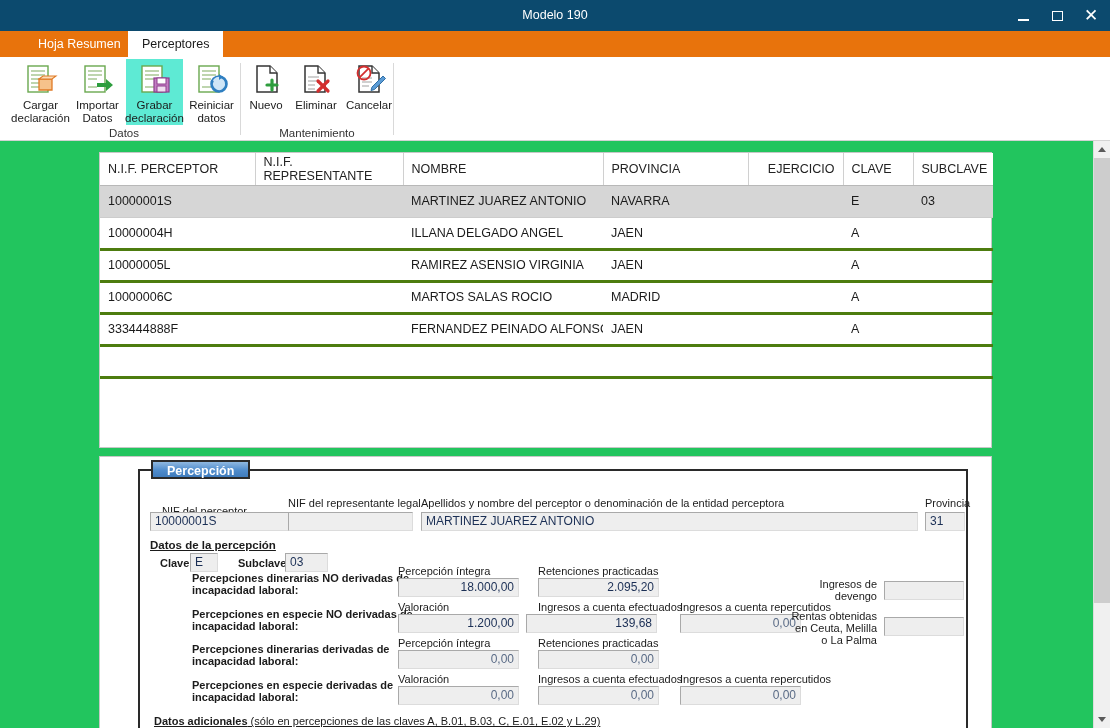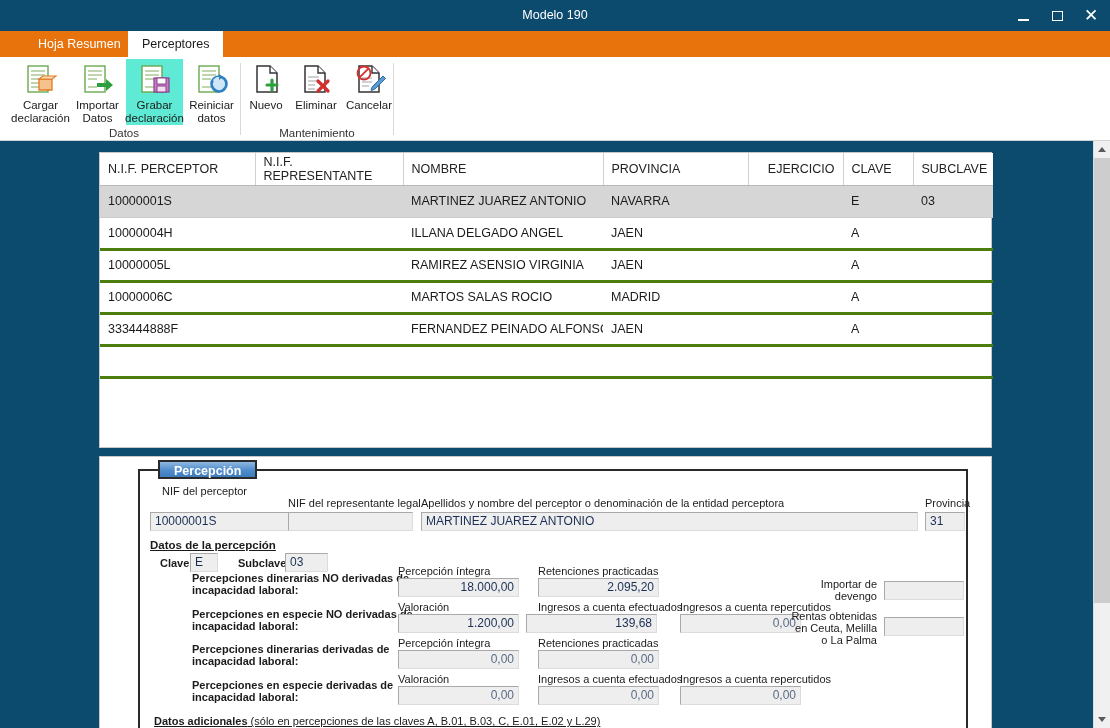--- a/index.html
+++ b/index.html
@@ -76,21 +76,21 @@
     font-size: 11.5px; color: #1b1b1b; cursor: default; padding-top: 4px;
   }
   .rbtn.wide { width: 57px; }
   .rbtn.sel { background: #5eead4; }
   .rbtn .ico { width: 36px; height: 34px; display: block; margin-bottom: 2px; }
   .rbtn .lbl { text-align: center; line-height: 13px; }
 
   
   .content {
     position: absolute; left: 0; top: 141px; width: 1093px; height: 587px;
-    background: #0c4a6e;
+    background: #22c55e;
   }
 
   
   .gridpanel {
     position: absolute; left: 99px; top: 11px; width: 893px; height: 296px;
     background: #ffffff; border: 1px solid #c7c7c7;
   }
   table.grid { width: 100%; border-collapse: collapse; table-layout: fixed; }
   table.grid th {
     height: 32px; font-weight: 400; font-size: 12.5px; color: #222222;
@@ -111,21 +111,21 @@
   .formpanel {
     position: absolute; left: 99px; top: 315px; width: 893px; height: 272px;
     background: #ffffff; border: 1px solid #c7c7c7; border-bottom: none;
     overflow: hidden;
   }
   .gbox {
     position: absolute; left: 38px; top: 12px; width: 830px; height: 260px;
     border: 2px solid #2a2a2a; border-bottom: none;
   }
   .gbox-tab {
-    position: absolute; left: 18px; top: -11px; height: 19px; line-height: 18px;
+    position: absolute; left: 11px; top: -11px; height: 19px; line-height: 18px;
     padding: 0 14px; color: #ffffff; font-size: 12.5px; font-weight: bold;
     background: linear-gradient(#8fb8e0, #4f8ccc 55%, #3f7cbd);
     border: 2px solid #2a2a2a;
   }
   .flabel {
     position: absolute; font-size: 11px; color: #1b1b1b; white-space: nowrap;
   }
   .flabel.b { font-weight: bold; font-size: 11px; line-height: 12px; }
   .flabel.ul { text-decoration: underline; font-weight: bold; }
   .fin {
@@ -402,21 +402,21 @@
               <td class="grid-blank" colspan="7"></td>
             </tr>
         </tbody>
       </table>
     </div>
 
     <div class="formpanel">
       <div class="gbox">
         <div class="gbox-tab">Percepción</div>
 
-        <div class="flabel" style="left:10px; top:14px;padding-left:12px;">NIF del perceptor</div>
+        <div class="flabel" style="left:10px; top:34px;padding-left:12px;">NIF del perceptor</div>
         <div class="fin" style="left:10px; top:41px; width:152px;">10000001S</div>
 
         <div class="flabel" style="left:148px; top:26px;">NIF del representante legal</div>
         <div class="fin" style="left:148px; top:41px; width:125px;"></div>
 
         <div class="flabel" style="left:281px; top:26px;">Apellidos y nombre del perceptor o denominación de la entidad perceptora</div>
         <div class="fin" style="left:281px; top:41px; width:497px;">MARTINEZ JUAREZ ANTONIO</div>
 
         <div class="flabel" style="left:785px; top:26px;">Provincia</div>
         <div class="fin" style="left:785px; top:41px; width:40px;">31</div>
@@ -458,21 +458,21 @@
           <span>Percepciones en especie derivadas de</span><br><span>incapacidad laboral:</span>
         </div>
         <div class="flabel" style="left:258px; top:202px;">Valoración</div>
         <div class="fin num zero" style="left:258px; top:215px; width:121px;">0,00</div>
         <div class="flabel" style="left:398px; top:202px;">Ingresos a cuenta efectuados</div>
         <div class="fin num zero" style="left:398px; top:215px; width:121px;">0,00</div>
         <div class="flabel" style="left:540px; top:202px;">Ingresos a cuenta repercutidos</div>
         <div class="fin num zero" style="left:540px; top:215px; width:121px;">0,00</div>
 
         <div class="rlabel" style="left:625px; top:107px; width:112px;">
-          <span>Importar de</span><br><span>devengo</span>
+          <span>Ingresos de</span><br><span>devengo</span>
         </div>
         <div class="fin" style="left:744px; top:110px; width:80px;"></div>
 
         <div class="rlabel" style="left:625px; top:139px; width:112px;">
           <span>Rentas obtenidas</span><br><span>en Ceuta, Melilla</span><br><span>o La Palma</span>
         </div>
         <div class="fin" style="left:744px; top:146px; width:80px;"></div>
 
         <div class="flabel" style="left:14px; top:244px; text-decoration:underline;">
           <b>Datos adicionales</b><span> (sólo en percepciones de las claves A, B.01, B.03, C, E.01, E.02 y L.29)</span>

